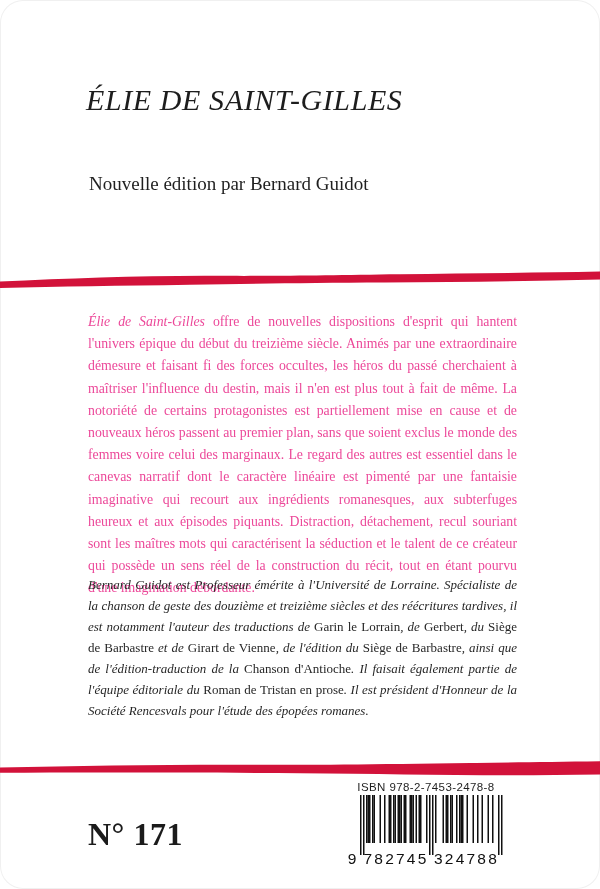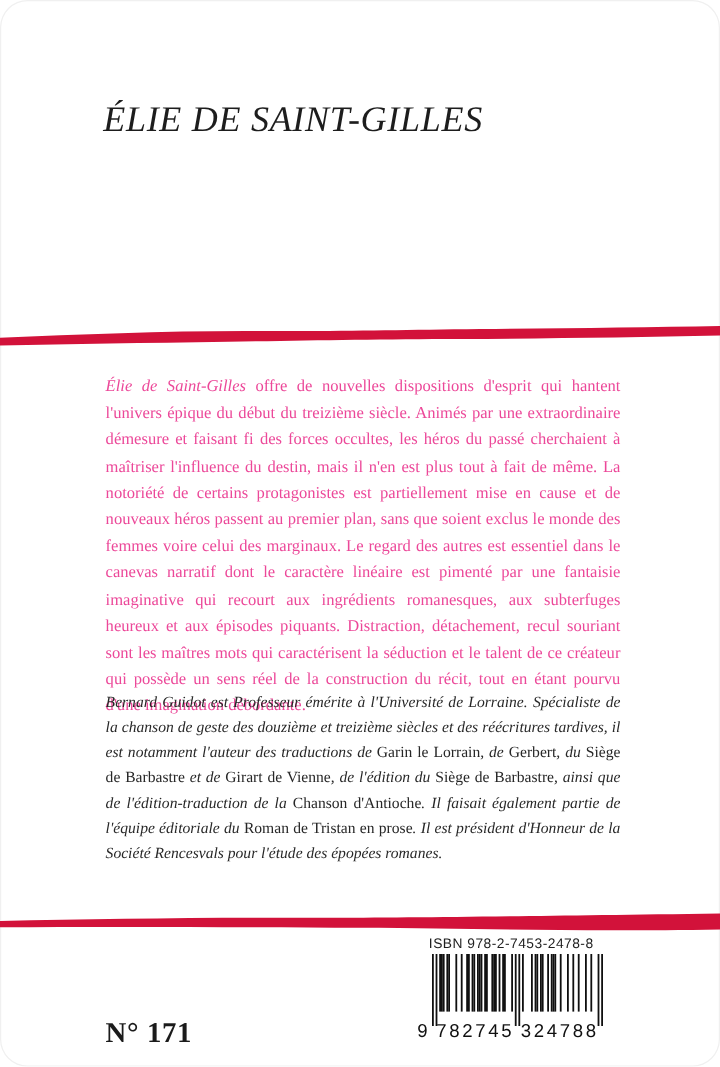--- a/index.html
+++ b/index.html
@@ -36,32 +36,33 @@
   .seg-r{font-style:normal;}
   .isbn-block{position:absolute;left:346px;top:781px;width:160px;text-align:center;}
   .isbn-label{
     font-family:"Liberation Sans",sans-serif;font-size:11.5px;
     letter-spacing:0.4px;color:#1e1e1e;white-space:nowrap;
   }
   .barcode{display:block;margin:2px auto 0 auto;width:160px;height:70px;}
   .barcode rect{fill:#101010;}
   .barcode text{font-family:"Liberation Sans",sans-serif;fill:#101010;}
   .collection{
-    position:absolute;left:88px;top:848px;
-    font-size:24px;font-weight:bold;letter-spacing:0.5px;color:#1b1b1b;
+    position:absolute;left:88px;top:816px;
+    font-size:32px;font-weight:bold;letter-spacing:0.5px;color:#1b1b1b;
   }
 </style>
 </head>
 <body>
 
 <div class="page">
 
   <h1 class="title">ÉLIE DE SAINT-GILLES</h1>
 
   <div class="subtitle">
+    <div>Nouvelle édition par Bernard Guidot</div>
   </div>
 
   <svg class="stroke stroke-top" viewBox="0 0 600 26" preserveAspectRatio="none" aria-hidden="true">
     <path d="M0,15.5 C70,12.5 140,9.5 215,9.8 C290,10.2 330,9 400,8.2 C470,7.4 540,6.8 600,5.6 L600,13.6 C530,15 460,16.2 385,16.4 C310,16.6 260,17.6 190,18.8 C120,20 60,20.4 0,22 Z"></path>
   </svg>
 
   <p class="synopsis" lang="fr"><span class="seg-i">Élie de Saint-Gilles</span><span class="seg-r"> offre de nouvelles dispositions d'esprit qui hantent l'univers épique du début du treizième siècle. Animés par une extraordinaire démesure et faisant fi des forces occultes, les héros du passé cherchaient à maîtriser l'influence du destin, mais il n'en est plus tout à fait de même. La notoriété de certains protagonistes est partiellement mise en cause et de nouveaux héros passent au premier plan, sans que soient exclus le monde des femmes voire celui des marginaux. Le regard des autres est essentiel dans le canevas narratif dont le caractère linéaire est pimenté par une fantaisie imaginative qui recourt aux ingrédients romanesques, aux subterfuges heureux et aux épisodes piquants. Distraction, détachement, recul souriant sont les maîtres mots qui caractérisent la séduction et le talent de ce créateur qui possède un sens réel de la construction du récit, tout en étant pourvu d'une imagination débordante.</span></p>
 
   <p class="bio" lang="fr"><span class="seg-i">Bernard Guidot est Professeur émérite à l'Université de Lorraine. Spécialiste de la chanson de geste des douzième et treizième siècles et des réécritures tardives, il est notamment l'auteur des traductions de </span><span class="seg-r">Garin le Lorrain</span><span class="seg-i">, de </span><span class="seg-r">Gerbert</span><span class="seg-i">, du </span><span class="seg-r">Siège de Barbastre</span><span class="seg-i"> et de </span><span class="seg-r">Girart de Vienne</span><span class="seg-i">, de l'édition du </span><span class="seg-r">Siège de Barbastre</span><span class="seg-i">, ainsi que de l'édition-traduction de la </span><span class="seg-r">Chanson d'Antioche</span><span class="seg-i">. Il faisait également partie de l'équipe éditoriale du </span><span class="seg-r">Roman de Tristan en prose</span><span class="seg-i">. Il est président d'Honneur de la Société Rencesvals pour l'étude des épopées romanes.</span></p>
 

